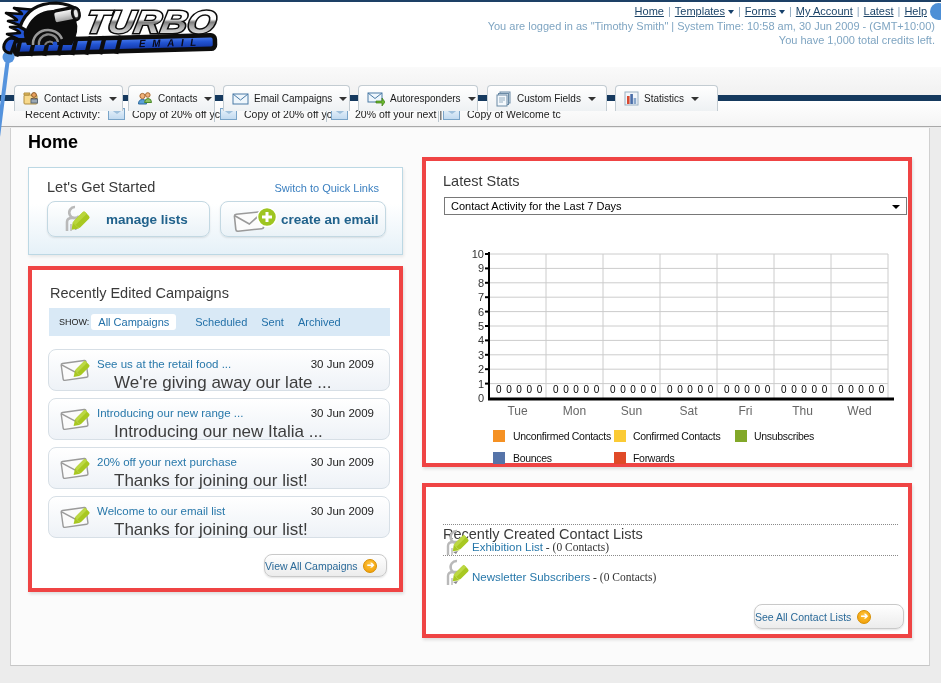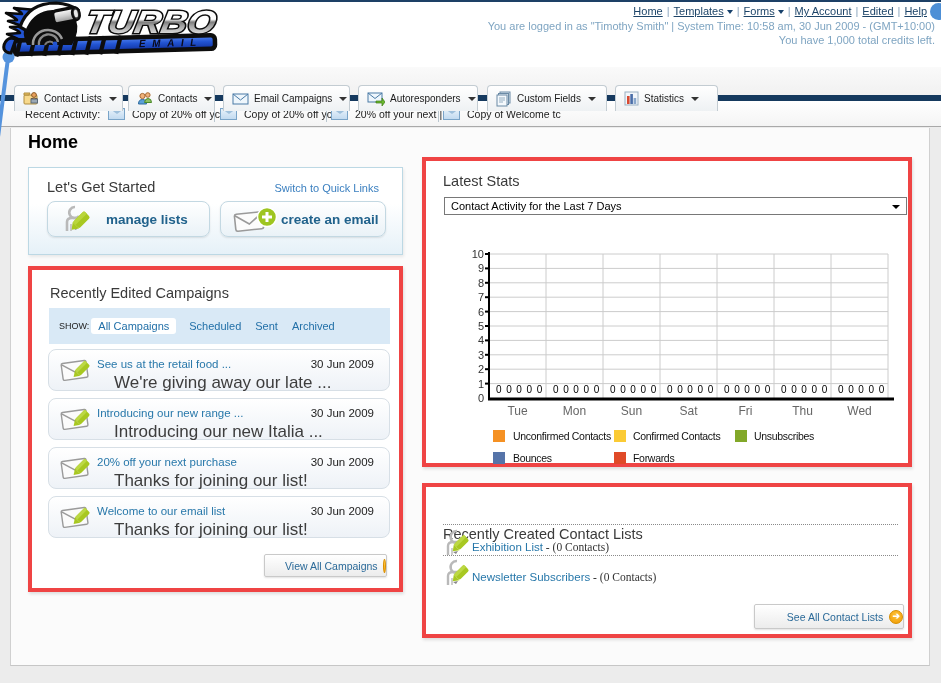--- a/index.html
+++ b/index.html
@@ -46,31 +46,31 @@
 #getstarted .btitle { left:18px; top:11px; }
 #switchq { position:absolute; right:23px; top:14px; font-size:11px; color:#3c80c0; text-decoration:none; }
 .gsbtn { position:absolute; top:33px; height:36px; border:1px solid #c3d8e2; border-radius:8px; background:linear-gradient(#ffffff,#eaf2f7); box-shadow:0 1px 2px rgba(0,0,0,0.10); display:flex; align-items:center; white-space:nowrap; }
 .gsbtn .txt { font-size:13.5px; font-weight:bold; color:#21628c; }
 #gsb1 { left:18px; width:163px; }
 #gsb2 { left:191px; width:166px; }
 
 
 #campaigns { left:28px; top:266px; width:375px; height:326px; }
 #campaigns .btitle { left:18px; top:15px; }
-#filterbar { position:absolute; left:17px; top:38px; width:341px; height:36px; background:#d9e9f6; display:flex; align-items:center; font-size:12px; }
+#filterbar { position:absolute; left:17px; top:38px; width:341px; height:28px; background:#d9e9f6; display:flex; align-items:center; font-size:12px; }
 #filterbar .show { color:#222; font-size:9px; margin-left:10px; }
 #filterbar .pill { background:#fff; border-radius:3px; padding:2px 7px; color:#2270a8; margin-left:2px; font-size:11px; }
 #filterbar a { color:#2270a8; text-decoration:none; font-size:11px; }
 .citem { position:absolute; left:16px; width:342px; height:42px; border:1px solid #d7dfe6; border-radius:8px; background:linear-gradient(#ffffff,#eef2f7); }
 .citem .ttl { position:absolute; left:48px; top:8px; font-size:11.5px; color:#2878aa; }
 .citem .sub { position:absolute; left:65px; top:23px; font-size:17px; color:#3d3d3d; }
 .citem .date { position:absolute; right:15px; top:8px; font-size:11.5px; color:#222; }
 .cicon { position:absolute; left:11px; top:6px; }
 
-.viewbtn { position:absolute; height:23px; border:1px solid #c9c9c9; border-radius:2px; background:linear-gradient(#ffffff,#ececec); display:flex; align-items:center; justify-content:flex-end; font-size:10.5px; color:#2b6a99; box-shadow:0 1px 2px rgba(0,0,0,0.12); white-space:nowrap;padding-left:20px; }
+.viewbtn { position:absolute; height:23px; border:1px solid #c9c9c9; border-radius:8px; background:linear-gradient(#ffffff,#ececec); display:flex; align-items:center; justify-content:flex-start; font-size:10.5px; color:#2b6a99; box-shadow:0 1px 2px rgba(0,0,0,0.12); white-space:nowrap; }
 
 
 #stats { left:422px; top:157px; width:490px; height:310px; }
 #stats .btitle { left:17px; top:12px; }
 #sel { position:absolute; left:18px; top:36px; width:463px; height:18px; border:1px solid #787878; background:#fff; font-size:11px; color:#000; }
 #sel .st { position:absolute; left:6px; top:2px; }
 #sel .sa { position:absolute; right:6px; top:7px; width:0; height:0; border-left:4px solid transparent; border-right:4px solid transparent; border-top:4px solid #000; }
 
 .lgsq { position:absolute; width:12px; height:12px; }
 .lgtx { position:absolute; font-size:10.5px; color:#111; line-height:12.5px; letter-spacing:-0.3px; }
@@ -163,21 +163,21 @@
       <ellipse cx="76" cy="15.5" rx="3.8" ry="6.4" fill="#3a3a3a" stroke="#0d0d0d" stroke-width="2.2"></ellipse>
       <ellipse cx="76" cy="15.5" rx="1.9" ry="3.8" fill="#e8e8e8"></ellipse>
     </g>
 
     <g transform="skewX(-10)">
       <text x="90" y="33" font-size="32" font-weight="bold" font-style="italic" font-family="'Liberation Sans',sans-serif" fill="url(#chrome)" stroke="#0d0d0d" stroke-width="2.8" style="paint-order:stroke" textLength="130" lengthAdjust="spacingAndGlyphs">TURBO</text>
     </g>
   </svg>
 
   <div class="abs" id="topnav">
-    <a href="#">Home</a><span class="sep">|</span><a href="#">Templates</a><span class="arr"></span><span class="sep">|</span><a href="#">Forms</a><span class="arr"></span><span class="sep">|</span><a href="#">My Account</a><span class="sep">|</span><a href="#">Edited</a><span class="sep">|</span><a href="#">Help</a>
+    <a href="#">Home</a><span class="sep">|</span><a href="#">Templates</a><span class="arr"></span><span class="sep">|</span><a href="#">Forms</a><span class="arr"></span><span class="sep">|</span><a href="#">My Account</a><span class="sep">|</span><a href="#">Latest</a><span class="sep">|</span><a href="#">Help</a>
   </div>
   <div class="abs" style="left:930px;top:3px;width:11px;height:17px;overflow:hidden;">
       <div style="position:absolute;left:0;top:0;width:17px;height:17px;border-radius:50%;background:#4d8fd6;"></div>
     </div>
   <div class="abs" id="logininfo">
     You are logged in as "Timothy Smith" | System Time: 10:58 am, 30 Jun 2009 - (GMT+10:00)<br>
     You have 1,000 total credits left.
   </div>
 
   <div class="abs" id="tabs" style="left:0;top:67px;width:941px;height:28px;">
@@ -259,21 +259,21 @@
       </svg>
       <div class="txt" style="margin-left:8px">manage lists</div>
     </div>
   </div>
 
   <div class="box" id="campaigns">
     <div class="btitle">Recently Edited Campaigns</div>
     <div id="filterbar">
         <span class="show">SHOW:</span>
         <span class="pill">All Campaigns</span>
-        <a style="margin-left:13px" href="#">Scheduled</a>
+        <a style="margin-left:19px" href="#">Scheduled</a>
         <a style="margin-left:14px" href="#">Sent</a>
         <a style="margin-left:14px" href="#">Archived</a>
       </div>
     <div class="citem" style="top:79px">
       <svg class="cicon" width="34" height="28" viewBox="0 0 34 28">
           <g transform="rotate(-8 14 14)">
             <rect x="2" y="6" width="25" height="17" rx="1.5" fill="#fbfbfb" stroke="#9a9a9a" stroke-width="1.4"></rect>
             <path d="M2 7 L14.5 16 L27 7" fill="none" stroke="#9a9a9a" stroke-width="1.4"></path>
           </g>
           <g transform="rotate(45 22 13)">

